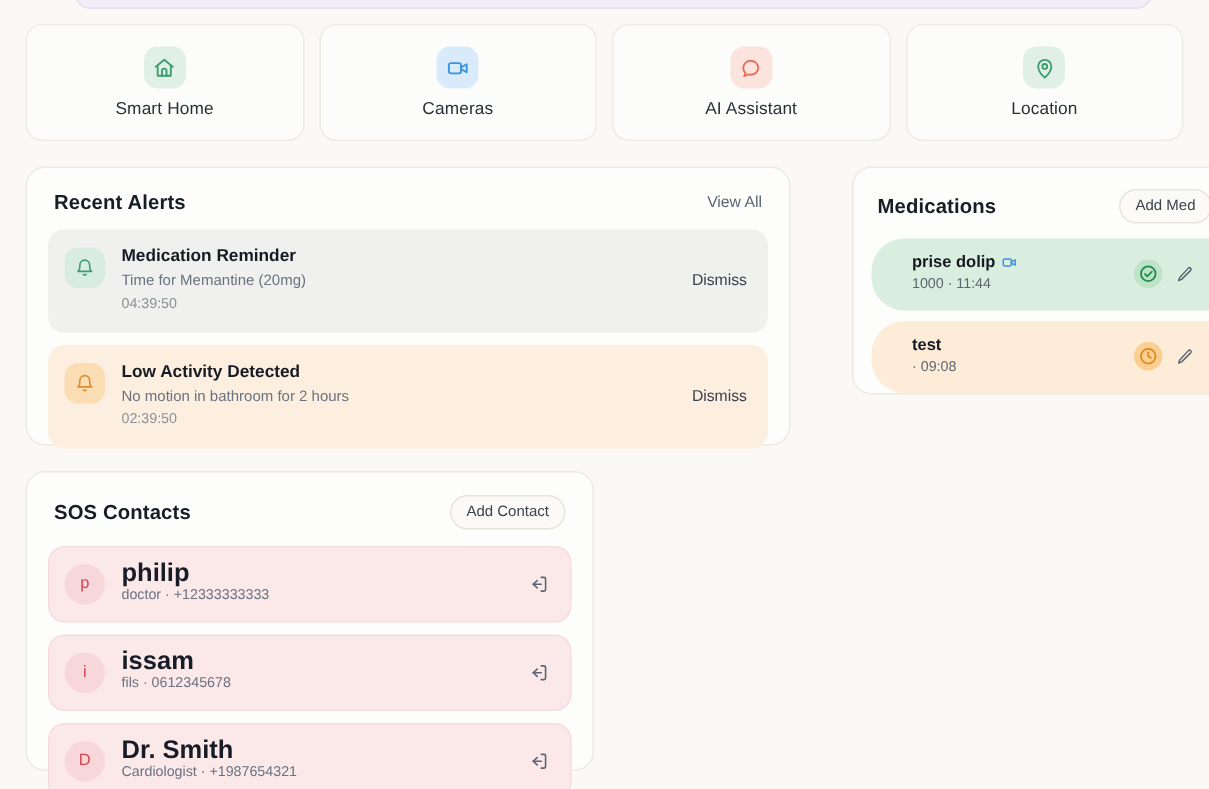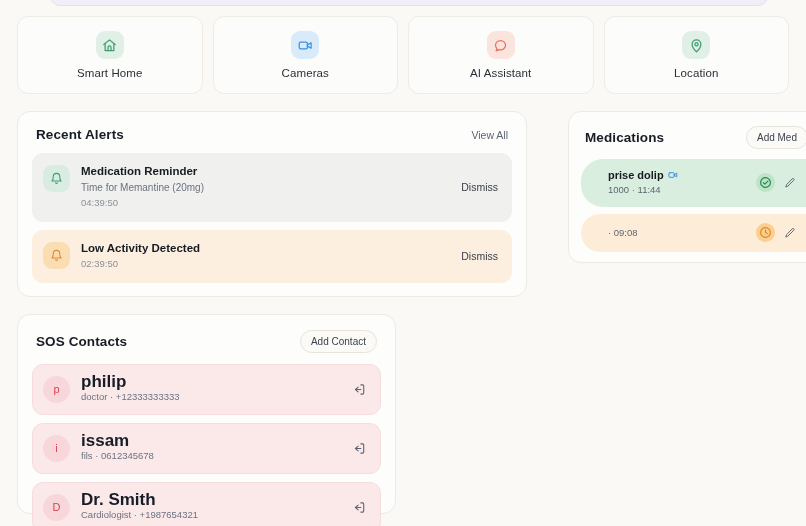--- a/index.html
+++ b/index.html
@@ -268,20 +268,21 @@
         <div class="alert-ic orange">
           <span>
             <svg width="13" height="13" viewBox="0 0 24 24" fill="none" stroke="#e08a2e" stroke-width="2" stroke-linecap="round" stroke-linejoin="round">
               <path d="M18 8.6a6 6 0 1 0-12 0c0 6.3-2.4 7.9-2.4 7.9h16.8S18 14.9 18 8.6z"></path>
                 <path d="M13.7 20.1a2 2 0 0 1-3.4 0"></path>
             </svg>
           </span>
         </div>
         <div class="alert-body">
           <div class="alert-title">Low Activity Detected</div>
+          <div class="alert-desc">No motion in bathroom for 2 hours</div>
           <div class="alert-time">02:39:50</div>
         </div>
         <div class="dismiss">Dismiss</div>
       </div>
 
     </div>
   </div>
 
   <div class="card" id="meds-card">
     <div class="card-head" id="meds-head">
@@ -331,20 +332,23 @@
               <path d="M4 6.5h16"></path>
                 <path d="M9.5 6.5V4.2h5v2.3"></path>
                 <path d="M6.2 6.5l1 13.3h9.6l1-13.3"></path>
             </svg>
           </span>
         </div>
       </div>
 
       <div class="med-row orange">
         <div class="med-info">
+          <div class="med-name">
+            <span>test</span>
+          </div>
           <div class="med-dose">· 09:08</div>
         </div>
         <div class="med-status orange">
           <svg width="13" height="13" viewBox="0 0 24 24" fill="none" stroke="#dd8a1e" stroke-width="2.2" stroke-linecap="round" stroke-linejoin="round">
             <circle cx="12" cy="12" r="9"></circle>
               <path d="M12 7.4V12l3.2 2"></path>
           </svg>
         </div>
         <div class="icon-btn">
           <span>

